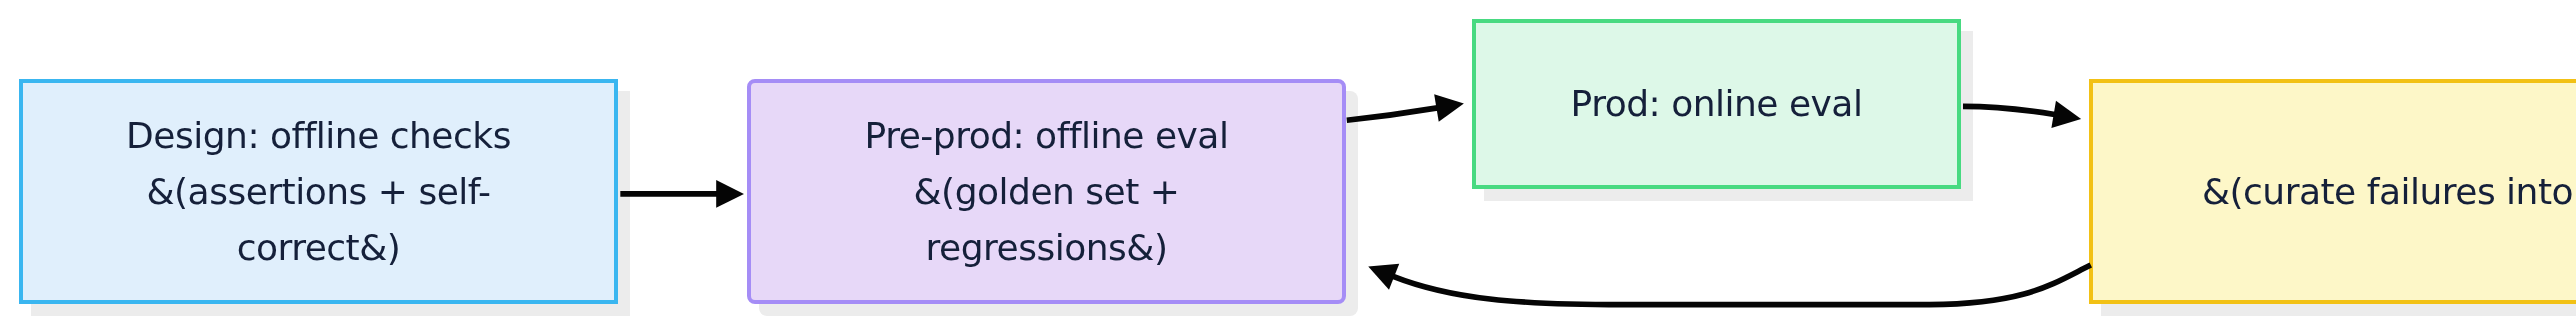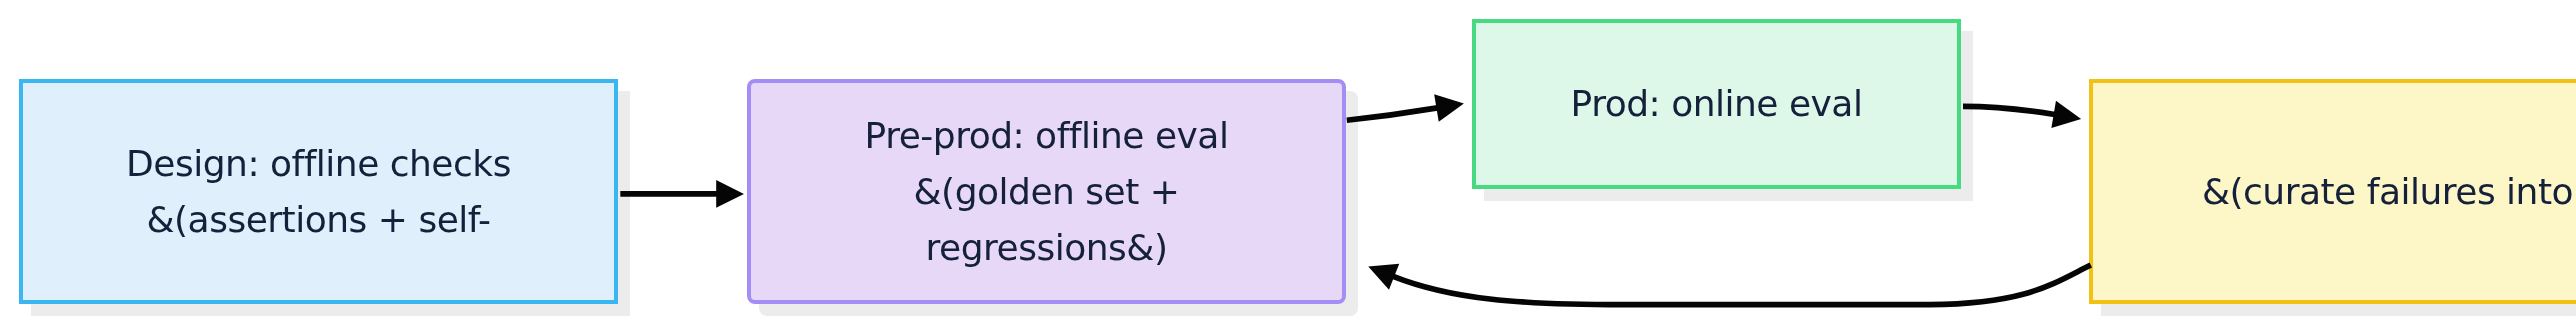--- a/index.html
+++ b/index.html
@@ -41,20 +41,21 @@
   #node-bootstrapping{left:2089px;top:79px;width:597px;height:225px;}
 </style>
 </head>
 <body>
 
 <div class="canvas">
 
   <div class="node" id="node-design" style="border-color: rgb(58, 182, 240); background-color: rgb(224, 239, 252);">
     <div class="node-label">Design: offline checks</div>
     <div class="node-label">&amp;(assertions + self-</div>
+    <div class="node-label">correct&amp;)</div>
   </div>
 
   <div class="node" id="node-preprod" style="border-color: rgb(165, 141, 246); background-color: rgb(231, 216, 248);">
     <div class="node-label">Pre-prod: offline eval</div>
     <div class="node-label">&amp;(golden set +</div>
     <div class="node-label">regressions&amp;)</div>
   </div>
 
   <div class="node" id="node-prod" style="border-color: rgb(72, 218, 129); background-color: rgb(221, 248, 232);">
     <div class="node-label">Prod: online eval</div>

